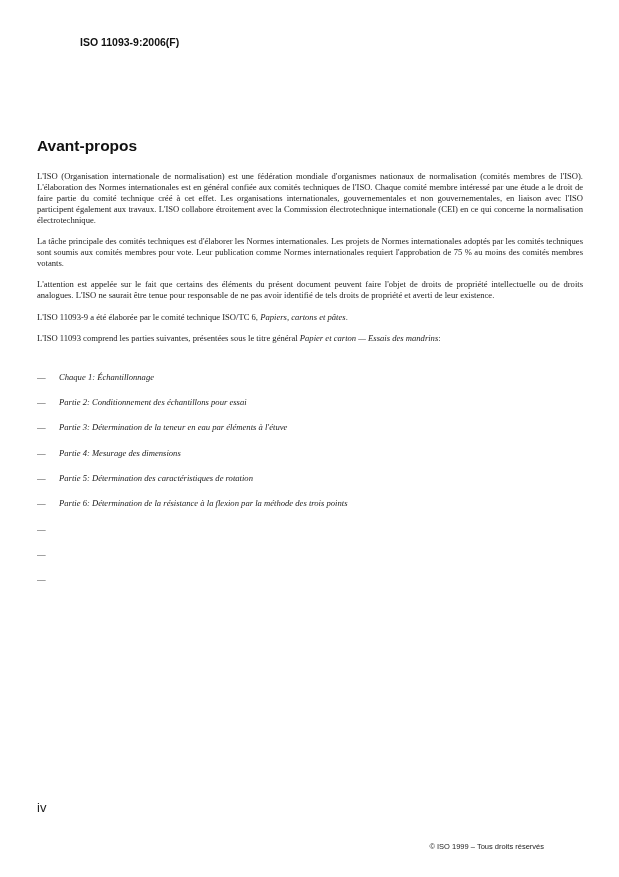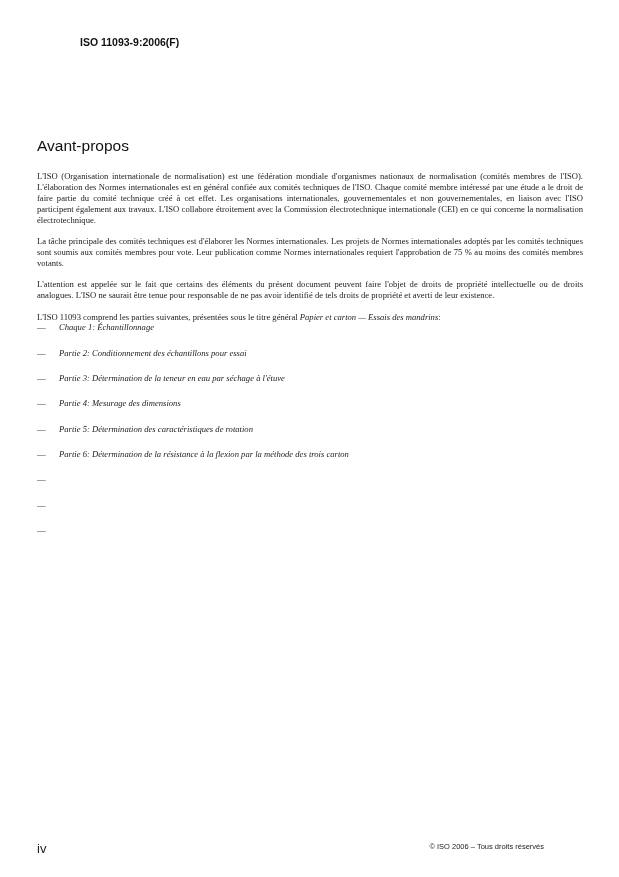--- a/index.html
+++ b/index.html
@@ -6,63 +6,64 @@
   body {
     width: 619px; height: 877px; position: relative; overflow: hidden;
     font-family: "Liberation Sans", sans-serif; color: #1a1a1a;
   }
   .header {
     position: absolute; left: 37px; top: 36px;
     font-size: 10.5px; font-weight: bold; color: #111; margin-left: 43px;
   }
   .title {
     position: absolute; left: 37px; top: 137px;
-    font-size: 15.5px; font-weight: normal; color: #111; margin: 0;
+    font-size: 15.5px; font-weight: bold; color: #111; margin: 0;
   }
   .body-text {
     position: absolute; left: 37px; top: 171px; width: 546px;
     font-size: 8.6px; line-height: 10.9px; color: #222; font-family: Liberation Serif, serif;
   }
   .body-text p { margin: 0 0 10.5px 0; text-align: justify; }
   .body-text em { font-style: italic; }
   .parts { margin: 0; padding: 0; list-style: none; }
   .parts li {
     position: relative; padding-left: 22px; height: 25.3px;
     font-style: italic; font-size: 8.6px; line-height: 10.9px;
   }
   .parts li .dash {
     position: absolute; left: 0; top: 0; font-style: normal;
   }
   .footer-left {
-    position: absolute; left: 37px; top: 841px; font-size: 13px; color: #222;
+    position: absolute; left: 37px; top: 800px; font-size: 13px; color: #222;
   }
   .footer-right {
     position: absolute; right: 75px; top: 842px; font-size: 7.5px; color: #222;
   }
 </style>
 </head>
 <body>
 
 <div class="header">ISO 11093-9:2006(F)</div>
 
 <h1 class="title">Avant-propos</h1>
 
 <div class="body-text">
   <p>L'ISO (Organisation internationale de normalisation) est une fédération mondiale d'organismes nationaux de normalisation (comités membres de l'ISO). L'élaboration des Normes internationales est en général confiée aux comités techniques de l'ISO. Chaque comité membre intéressé par une étude a le droit de faire partie du comité technique créé à cet effet. Les organisations internationales, gouvernementales et non gouvernementales, en liaison avec l'ISO participent également aux travaux. L'ISO collabore étroitement avec la Commission électrotechnique internationale (CEI) en ce qui concerne la normalisation électrotechnique.</p>
   <p>La tâche principale des comités techniques est d'élaborer les Normes internationales. Les projets de Normes internationales adoptés par les comités techniques sont soumis aux comités membres pour vote. Leur publication comme Normes internationales requiert l'approbation de 75 % au moins des comités membres votants.</p>
   <p>L'attention est appelée sur le fait que certains des éléments du présent document peuvent faire l'objet de droits de propriété intellectuelle ou de droits analogues. L'ISO ne saurait être tenue pour responsable de ne pas avoir identifié de tels droits de propriété et averti de leur existence.</p>
-  <p style="margin-bottom:0;"><span>L'ISO 11093 comprend les parties suivantes, présentées sous le titre général </span><em>Papier et carton — Essais des mandrins</em><span>:</span></p>
+  <p><span>L'ISO 11093-9 a été élaborée par le comité technique ISO/TC 6, </span><em>Papiers, cartons et pâtes</em><span>.</span></p>
+  <p style="margin-bottom:28px;"><span>L'ISO 11093 comprend les parties suivantes, présentées sous le titre général </span><em>Papier et carton — Essais des mandrins</em><span>:</span></p>
 
   <ul class="parts">
     <li><span class="dash">—</span><span>Chaque 1: Échantillonnage</span></li>
     <li><span class="dash">—</span><span>Partie 2: Conditionnement des échantillons pour essai</span></li>
-    <li><span class="dash">—</span><span>Partie 3: Détermination de la teneur en eau par séchage à l'étuve</span></li>
+    <li><span class="dash">—</span><span>Partie 3: Détermination de la teneur en eau par éléments à l'étuve</span></li>
     <li><span class="dash">—</span><span>Partie 4: Mesurage des dimensions</span></li>
     <li><span class="dash">—</span><span>Partie 5: Détermination des caractéristiques de rotation</span></li>
-    <li><span class="dash">—</span><span>Partie 6: Détermination de la résistance à la flexion par la méthode des trois carton</span></li>
+    <li><span class="dash">—</span><span>Partie 6: Détermination de la résistance à la flexion par la méthode des trois points</span></li>
     <li><span class="dash">—</span></li>
     <li><span class="dash">—</span></li>
     <li><span class="dash">—</span></li>
   </ul>
 </div>
 
 <div class="footer-left">iv</div>
-<div class="footer-right">© ISO 2006 – Tous droits réservés</div>
+<div class="footer-right">© ISO 1999 – Tous droits réservés</div>
 
 </body></html>

